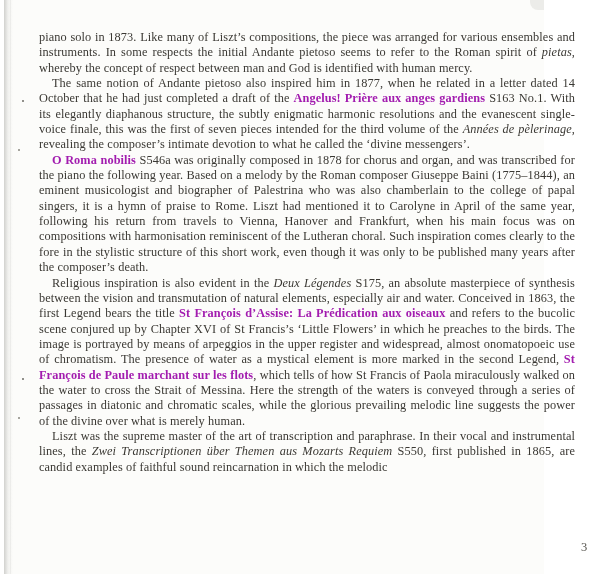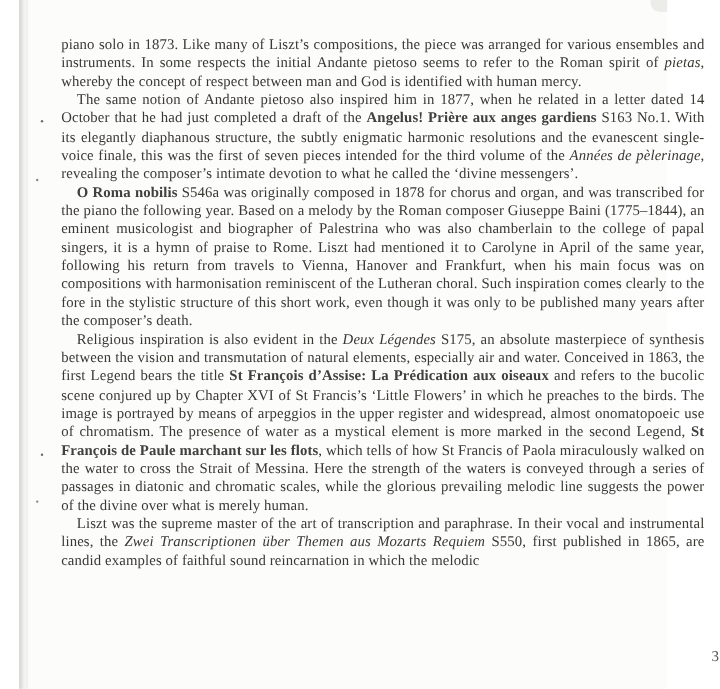--- a/index.html
+++ b/index.html
@@ -3,21 +3,21 @@
 <meta charset="utf-8">
 <style>
   html, body { margin: 0; padding: 0; }
   body {
     width: 600px; height: 574px;
     background: #ffffff;
     overflow: hidden;
     font-family: "Liberation Serif", "DejaVu Serif", serif;
   }
   .page {
-    position: absolute; left: 16px; top: 0;
+    position: absolute; left: 4px; top: 0;
     width: 540px; height: 574px;
     background: #fcfcfa;
   }
   
   .edge-left {
     position: absolute; left: 0; top: 0; bottom: 0; width: 9px;
     background: linear-gradient(90deg, rgba(110,110,105,0.30), rgba(110,110,105,0.08) 45%, rgba(110,110,105,0) 100%);
   }
   .crease {
     position: absolute; left: 6px; top: 0; bottom: 0; width: 1px;
@@ -43,21 +43,21 @@
     width: 536px;
     color: #3a3833;
     font-size: 12.3px;
     line-height: 15.35px;
     text-align: justify;
     letter-spacing: 0.1px;
   }
   p.para { margin: 0; }
   p.para.indent { text-indent: 13px; }
   .it { font-style: italic; }
-  .bd { font-weight: bold; color: #404040; }
+  .bd { font-weight: bold; color: #a21caf; }
   .page-number {
     position: absolute;
     left: 572px; top: 540px;
     width: 16px;
     text-align: center;
     font-size: 12.5px;
     color: #55534d;
   }
 </style>
 </head>

